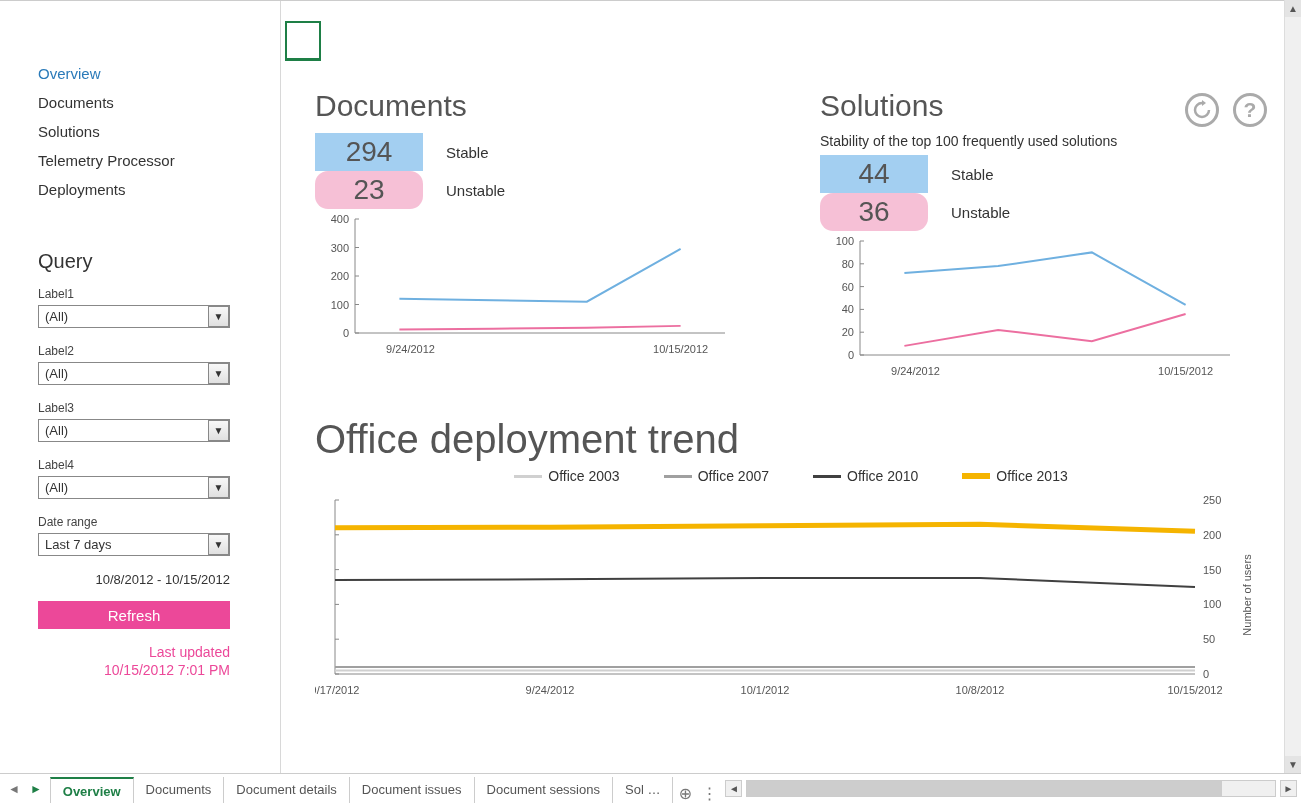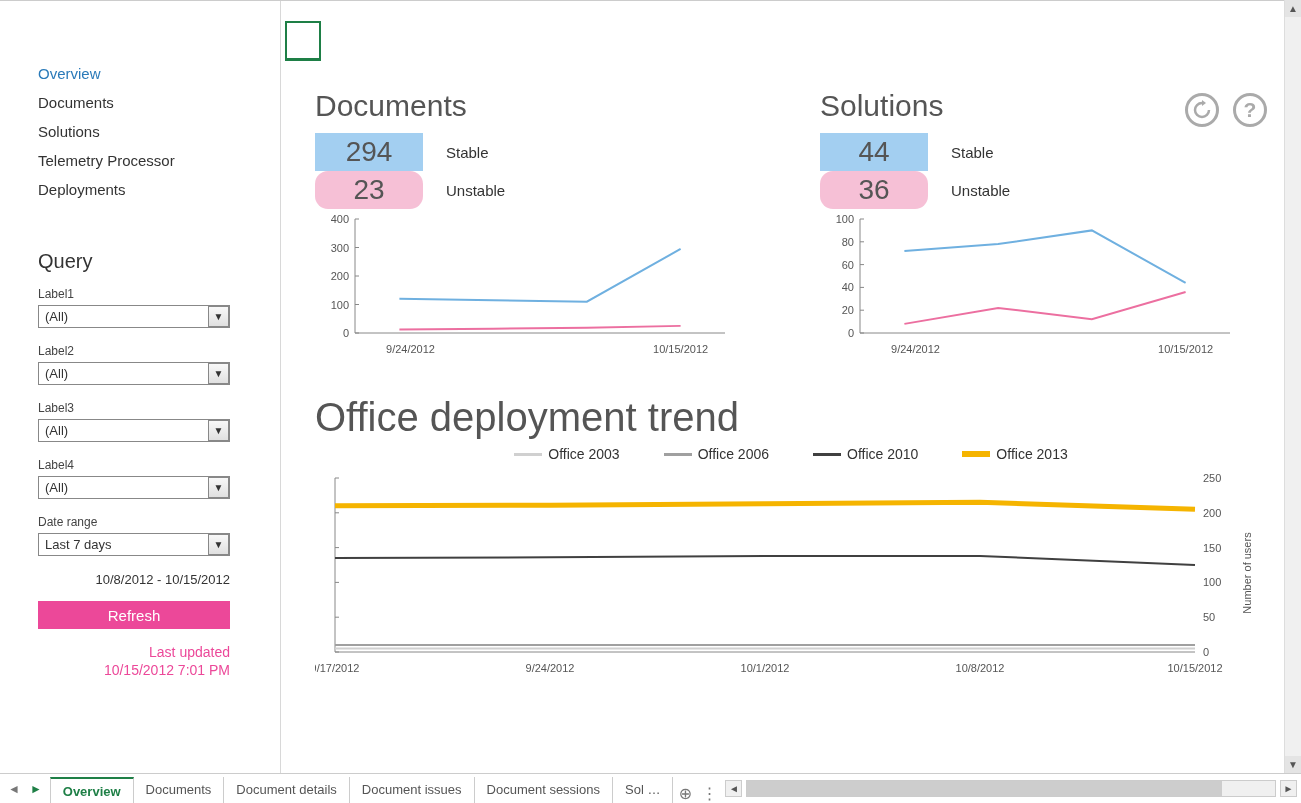--- a/index.html
+++ b/index.html
@@ -146,20 +146,21 @@
             <line x1="40" y1="124" x2="410" y2="124" stroke="#888"></line>
             <polyline points="84.4,89.80000000000001 178.13333333333333,91.225 271.8666666666667,92.65 365.6,39.925" fill="none" stroke="#6fb0e0" stroke-width="2"></polyline>
             <polyline points="84.4,120.58 178.13333333333333,119.725 271.8666666666667,118.87 365.6,116.875" fill="none" stroke="#ec6fa0" stroke-width="2"></polyline>
             <text x="95.5" y="144" text-anchor="middle" font-size="11" fill="#555">9/24/2012</text>
             <text x="365.6" y="144" text-anchor="middle" font-size="11" fill="#555">10/15/2012</text>
           </svg>
       </div>
 
       <div class="chart-block">
         <div class="chart-title">Solutions</div>
+        <div class="chart-sub">Stability of the top 100 frequently used solutions</div>
         <div class="stat-row">
           <div class="stat-box blue">44</div>
           <div class="stat-label">Stable</div>
         </div>
         <div class="stat-row">
           <div class="stat-box pink">36</div>
           <div class="stat-label">Unstable</div>
         </div>
         <svg id="chart-sol" width="420" height="150">
             <text x="34" y="128" text-anchor="end" font-size="11" fill="#555">0</text>
@@ -185,21 +186,21 @@
     </div>
 
     <div class="trend-title">Office deployment trend</div>
     <div class="legend">
       <div class="legend-item">
           <div class="lseg" style="background:#d0d0d0"></div>
           <span>Office 2003</span>
         </div>
       <div class="legend-item">
           <div class="lseg" style="background:#a0a0a0"></div>
-          <span>Office 2006</span>
+          <span>Office 2007</span>
         </div>
       <div class="legend-item">
           <div class="lseg" style="background:#404040"></div>
           <span>Office 2010</span>
         </div>
       <div class="legend-item">
           <div class="lseg" style="background:#f5b400;height:6px"></div>
           <span>Office 2013</span>
         </div>
     </div>

